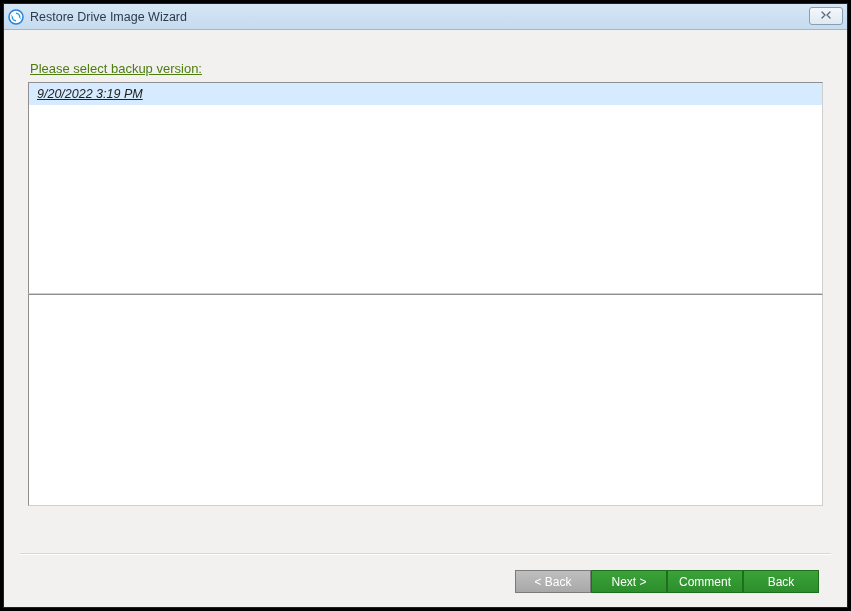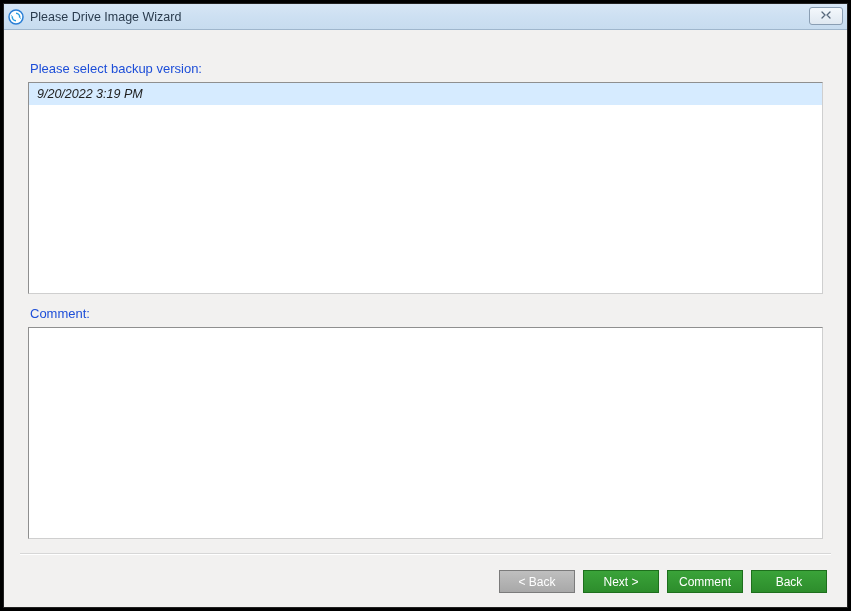--- a/index.html
+++ b/index.html
@@ -53,39 +53,41 @@
     cursor: pointer;
   }
   .content {
     position: absolute;
     top: 27px; left: 0; right: 0; bottom: 0;
     background: #f2f1f0;
     padding: 20px 24px 0 24px;
   }
   .label {
     font-size: 13px;
-    color: #1d4ed8;
+    color: #4d7c0f;
     margin: 10px 0 6px 2px;
+    text-decoration: underline;
   }
   .listbox {
     width: 100%;
     height: 212px;
     background: #fff;
     border-top: 1px solid #8f8f8f;
     border-left: 1px solid #8f8f8f;
     border-right: 1px solid #cfcfcf;
     border-bottom: 1px solid #cfcfcf;
     overflow: auto;
   }
   .list-item {
     padding: 4px 8px;
     font-size: 12.5px;
     font-style: italic;
     color: #222;
     cursor: pointer;
+    text-decoration: underline;
   }
   .list-item.selected {
     background: #d6ebff;
   }
   .commentbox {
     width: 100%;
     height: 212px;
     background: #fff;
     border-top: 1px solid #8f8f8f;
     border-left: 1px solid #8f8f8f;
@@ -100,23 +102,23 @@
   .separator {
     position: absolute;
     left: 16px; right: 16px;
     bottom: 52px;
     height: 1px;
     border-top: 1px solid #d7d7d7;
     border-bottom: 1px solid #ffffff;
   }
   .button-row {
     position: absolute;
-    right: 20px; bottom: 14px;
+    right: 28px; bottom: 14px;
     display: flex;
-    gap: 8px;
+    gap: 0;
   }
   .btn {
     width: 76px; height: 23px;
     border: 1px solid;
     font-size: 12px;
     cursor: pointer;
     display: flex; align-items: center; justify-content: center;
     font-family: inherit;
   }
   .btn-gray {
@@ -139,39 +141,38 @@
     <div class="titlebar">
       <span class="app-icon">
         <svg width="16" height="16" viewBox="0 0 16 16">
           <circle cx="8" cy="8" r="7" fill="#ffffff" stroke="#2a7fd6" stroke-width="1.5"></circle>
           <path d="M8 3.5 A4.5 4.5 0 0 1 12.4 8.9 L10.9 8.4 A3 3 0 0 0 8 5 Z" fill="#2a9fe0"></path>
           <path d="M8 12.5 A4.5 4.5 0 0 1 3.6 7.1 L5.1 7.6 A3 3 0 0 0 8 11 Z" fill="#2a9fe0"></path>
           <polygon points="12.4,8.9 13.4,9.3 11.8,10.3" fill="#2a9fe0"></polygon>
           <polygon points="3.6,7.1 2.6,6.7 4.2,5.7" fill="#2a9fe0"></polygon>
         </svg>
       </span>
-      <span class="title-text">Please Drive Image Wizard</span>
+      <span class="title-text">Restore Drive Image Wizard</span>
       <div class="close-btn">
         <span>
           <svg width="16" height="10" viewBox="0 0 16 10">
             <path d="M4 2 L7 5 L4 8 M12 2 L9 5 L12 8" stroke="#55667a" stroke-width="1.3" fill="none" stroke-linecap="round"></path>
           </svg>
         </span>
       </div>
     </div>
 
     <div class="content">
 
       <div class="label">Please select backup version:</div>
 
       <div class="listbox">
         <div class="list-item selected">9/20/2022 3:19 PM</div>
       </div>
 
-      <div class="label" style="margin-top:12px;">Comment:</div>
 
       <textarea class="commentbox" value="" style=""></textarea>
 
       <div class="separator"></div>
 
       <div class="button-row">
         <button class="btn btn-gray">&lt; Back</button>
         <button class="btn btn-green">Next &gt;</button>
         <button class="btn btn-green">Comment</button>
         <button class="btn btn-green">Back</button>

